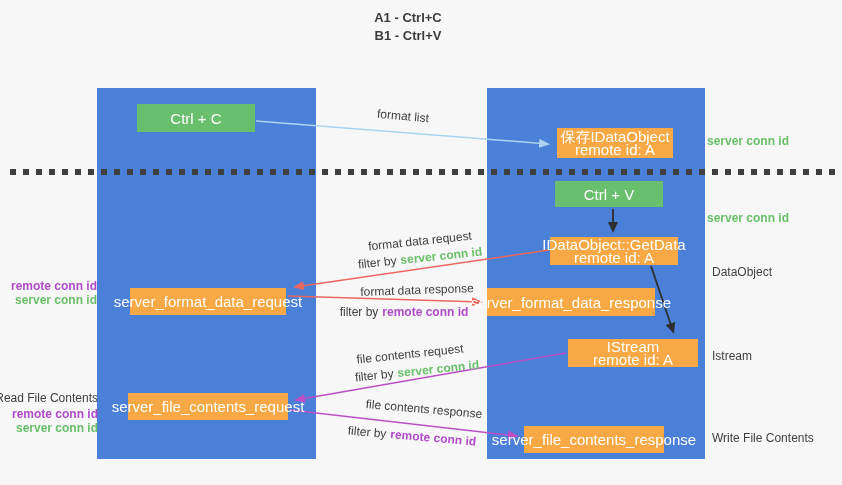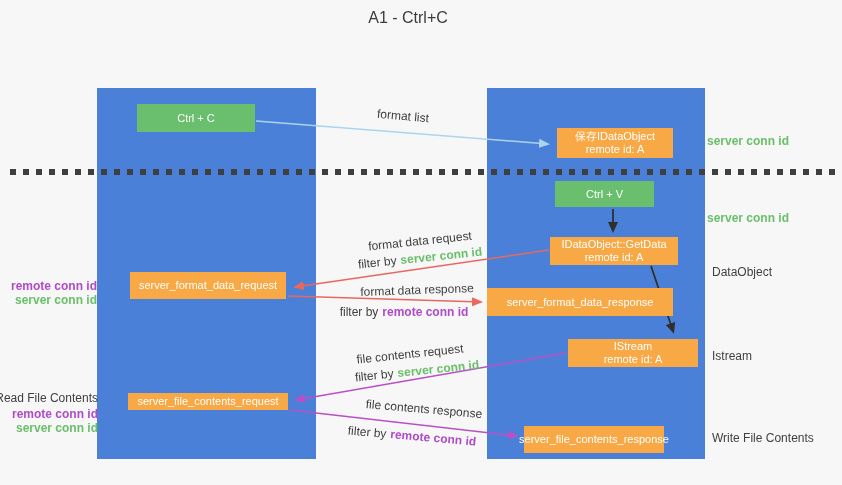--- a/index.html
+++ b/index.html
@@ -1,23 +1,23 @@
 <!DOCTYPE html>
 <html style="--bg: #f7f7f8; --ink: #3f3f3f; --lane: #4a80d8; --orange: #f8a844; --green-box: #6abf6e; --green-text: #6abf69; --purple-text: #b04bc8; --red-arrow: #ea675f; --purple-arrow: #ba4fc6; --blue-arrow: #aad4f0; --black-arrow: #2f2f2f;"><head>
 <meta charset="utf-8">
 <style>
   html,body{margin:0;padding:0;background:#f7f7f8;font-family:"Liberation Sans",sans-serif;}
   .canvas{position:relative;width:842px;height:485px;background:var(--bg,#f7f7f8);overflow:hidden;color:var(--ink,#3f3f3f);}
-  .title{position:absolute;left:283px;top:9px;width:250px;text-align:center;font-size:16px;line-height:18px;color:#3b3b3b;}
+  .title{position:absolute;left:283px;top:9px;width:250px;text-align:center;font-size:13px;line-height:18px;color:#3b3b3b;font-weight:bold;}
   .lane{position:absolute;top:88px;height:371px;background:var(--lane,#4a80d8);}
   .lane-header{position:absolute;top:54px;text-align:left;font-size:12px;line-height:14px;color:#0f172a;margin-top:38px;}
   .divider{position:absolute;left:10px;top:169px;width:826px;height:6px;
     background:repeating-linear-gradient(90deg,#3f3f3f 0 6px,transparent 6px 13px);}
   .node{position:absolute;display:flex;flex-direction:column;align-items:center;justify-content:center;
-    color:#fff;font-size:11px;line-height:13px;text-align:center;white-space:nowrap;}
+    color:#fff;font-size:15px;line-height:13px;text-align:center;white-space:nowrap;}
   .node.green{background:var(--green-box,#6abf6e);}
   .node.orange{background:var(--orange,#f8a844);}
   svg.arrows{position:absolute;left:0;top:0;pointer-events:none;}
   .st-blue{stroke:var(--blue-arrow,#aad4f0);stroke-width:1.5;}
   .st-red{stroke:var(--red-arrow,#ea675f);stroke-width:1.5;}
   .st-purple{stroke:var(--purple-arrow,#ba4fc6);stroke-width:1.5;}
   .st-black{stroke:var(--black-arrow,#2f2f2f);stroke-width:1.8;}
   .mk-blue{fill:var(--blue-arrow,#aad4f0);} .mk-red{fill:var(--red-arrow,#ea675f);}
   .mk-purple{fill:var(--purple-arrow,#ba4fc6);} .mk-black{fill:var(--black-arrow,#2f2f2f);}
   .flow-label{position:absolute;font-size:12px;color:var(--ink,#3f3f3f);white-space:nowrap;
@@ -31,20 +31,21 @@
   .gap{margin-top:2px;}
   .line{display:block;}
 </style>
 </head>
 <body>
 
 <div class="canvas">
 
   <div class="title">
     <div class="line">A1 - Ctrl+C</div>
+    <div class="line">B1 - Ctrl+V</div>
   </div>
 
   <div class="lane-header" style="left:97px;width:219px;">
     <div class="line">A1</div>
   </div>
   <div class="lane-header" style="left:487px;width:218px;">
   </div>
 
   <div class="lane" style="left:97px;width:219px;"></div>
   <div class="lane" style="left:487px;width:218px;"></div>
@@ -75,37 +76,37 @@
     <line class="st-purple" x1="290" y1="410" x2="517" y2="436" marker-end="url(#mk-purple)"></line>
   </svg>
 
   <div class="node green" style="left:137px;top:104px;width:118px;height:28px;">Ctrl + C</div>
 
   <div class="node orange" style="left:557px;top:128px;width:116px;height:30px;">
     <span class="line">保存IDataObject</span>
     <span class="line">remote id: A</span>
   </div>
 
-  <div class="node green" style="left:555px;top:181px;width:99px;height:26px;">Ctrl + V</div>
+  <div class="node green" style="left:555px;top:181px;width:108px;height:26px;">Ctrl + V</div>
 
   <div class="node orange" style="left:550px;top:237px;width:128px;height:28px;text-align:right;">
     <span class="line">IDataObject::GetData</span>
     <span class="line">remote id: A</span>
   </div>
 
-  <div class="node orange" style="left:130px;top:272px;width:156px;height:27px;">server_format_data_request</div>
+  <div class="node orange" style="left:130px;top:288px;width:156px;height:27px;">server_format_data_request</div>
 
-  <div class="node orange" style="left:487px;top:288px;width:186px;height:28px;">server_format_data_response</div>
+  <div class="node orange" style="left:487px;top:288px;width:168px;height:28px;">server_format_data_response</div>
 
   <div class="node orange" style="left:568px;top:339px;width:130px;height:28px;">
     <span class="line">IStream</span>
     <span class="line">remote id: A</span>
   </div>
 
-  <div class="node orange" style="left:128px;top:393px;width:160px;height:17px;">server_file_contents_request</div>
+  <div class="node orange" style="left:128px;top:393px;width:160px;height:27px;">server_file_contents_request</div>
 
   <div class="node orange" style="left:524px;top:426px;width:140px;height:27px;">server_file_contents_response</div>
 
   <div class="flow-label" style="left:403px;top:116px;--r:5deg;">format list</div>
 
   <div class="flow-label" style="left:420px;top:241px;--r:-6deg;">format data request</div>
   <div class="flow-label" style="left:420px;top:258px;--r:-6deg;">
     <span>filter by</span><span class="c-green b val">server conn id</span>
   </div>
 

